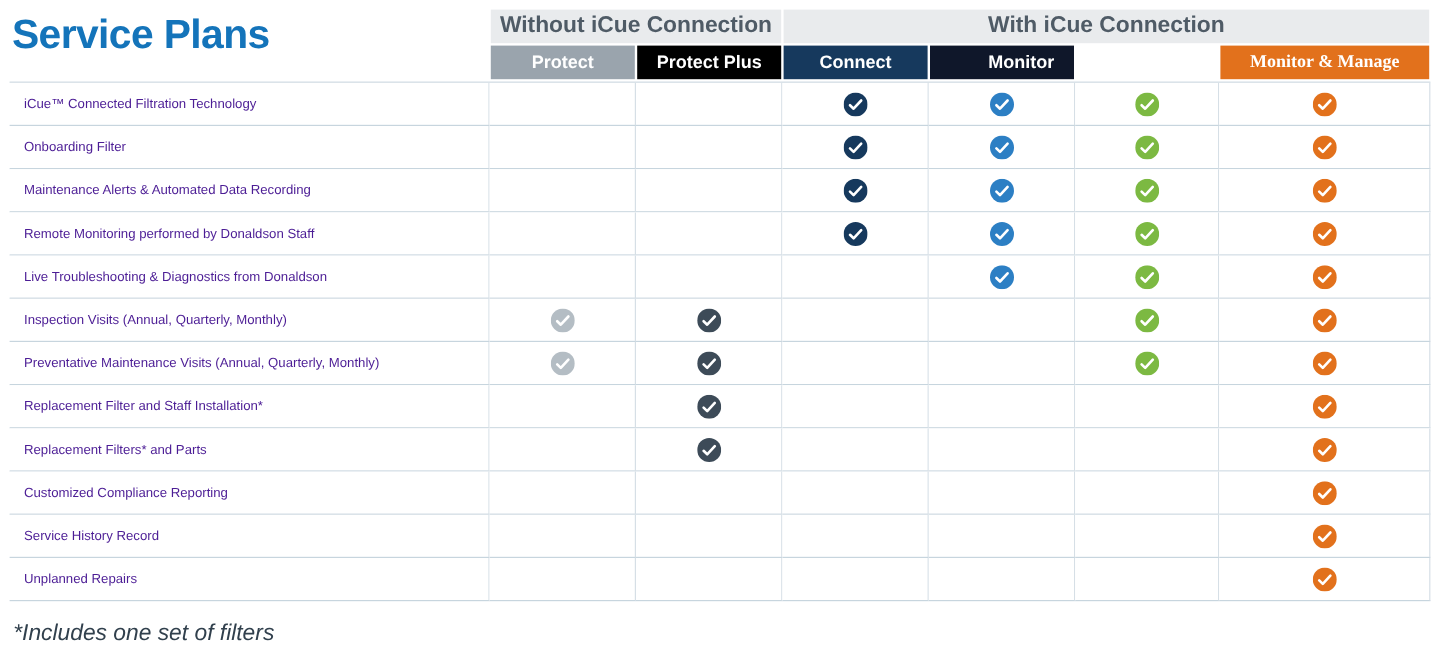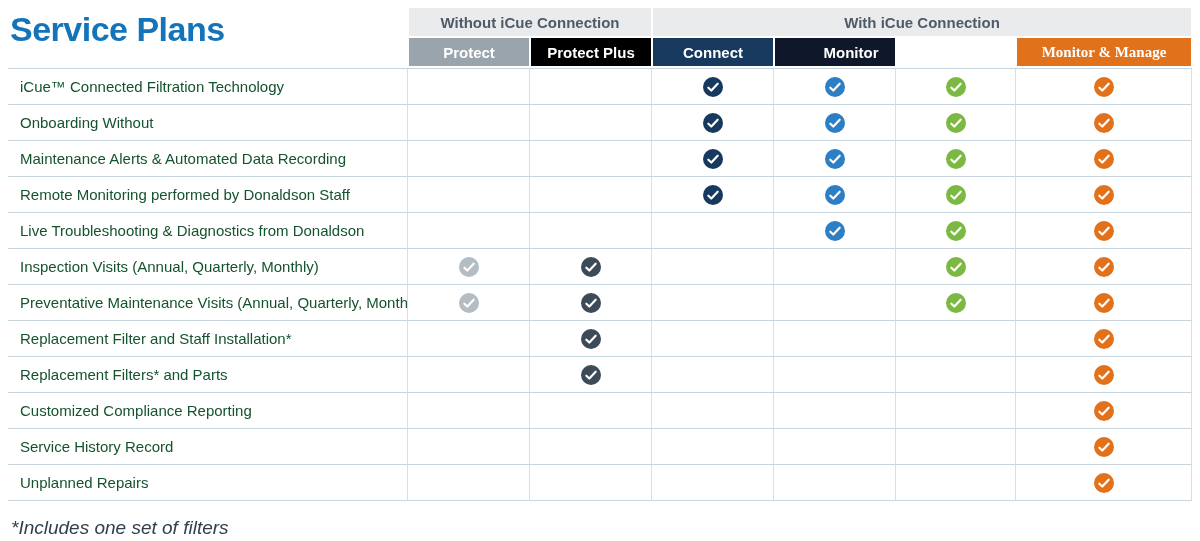--- a/index.html
+++ b/index.html
@@ -14,21 +14,21 @@
 
   .title-cell {
     grid-row:1 / span 2; grid-column:1;
     color:#1474ba; font-size:34px; font-weight:bold;
     letter-spacing:-0.5px; line-height:1.05;
     padding:4px 0 0 2px;
   }
 
   .group-cell {
     background:#e9ebed; color:#4f5b66;
-    font-weight:bold; font-size:15px;
+    font-weight:bold; font-size:19px;
     display:flex; align-items:center; justify-content:center;
     margin:0 1px; grid-row:1;
   }
   .g1 { grid-column:2 / span 2; }
   .g2 { grid-column:4 / span 4; }
 
   .plan-cell {
     grid-row:2; color:#ffffff; font-weight:bold; font-size:15px;
     display:flex; align-items:center; justify-content:center;
     margin:0 1px; white-space:nowrap;
@@ -36,21 +36,21 @@
 
   .body-grid { grid-auto-rows:36px; border-top:1px solid #c7d5de; }
   .cell {
     border-bottom:1px solid #c7d5de;
     border-right:1px solid #d6dfe6;
     display:flex; align-items:center; justify-content:center;
     background:#ffffff;
   }
   .feature-cell {
     justify-content:flex-start; padding-left:12px;
-    color:#14532d; font-size:15px;
+    color:#4c1d95; font-size:11px;
     overflow:hidden; white-space:nowrap; text-overflow:ellipsis;
   }
   .check { display:block; }
 
   .footnote {
     margin-top:16px; padding-left:3px;
     font-size:19px; font-style:italic; color:#31404d;
   }
 </style>
 </head>
@@ -92,21 +92,21 @@
           <circle cx="12" cy="12" r="12" fill="#7cb942"></circle>
           <path d="M6.4 12.8l3.6 3.5 7.6-8.2" stroke="#ffffff" stroke-width="2.6" fill="none" stroke-linecap="round" stroke-linejoin="round"></path>
         </svg>
       </div>
       <div class="cell check-cell">
         <svg class="check" width="20" height="20" viewBox="0 0 24 24">
           <circle cx="12" cy="12" r="12" fill="#e2711c"></circle>
           <path d="M6.4 12.8l3.6 3.5 7.6-8.2" stroke="#ffffff" stroke-width="2.6" fill="none" stroke-linecap="round" stroke-linejoin="round"></path>
         </svg>
       </div>
-      <div class="cell feature-cell">Onboarding Without</div>
+      <div class="cell feature-cell">Onboarding Filter</div>
       <div class="cell check-cell"></div>
       <div class="cell check-cell"></div>
       <div class="cell check-cell">
         <svg class="check" width="20" height="20" viewBox="0 0 24 24">
           <circle cx="12" cy="12" r="12" fill="#16395d"></circle>
           <path d="M6.4 12.8l3.6 3.5 7.6-8.2" stroke="#ffffff" stroke-width="2.6" fill="none" stroke-linecap="round" stroke-linejoin="round"></path>
         </svg>
       </div>
       <div class="cell check-cell">
         <svg class="check" width="20" height="20" viewBox="0 0 24 24">

